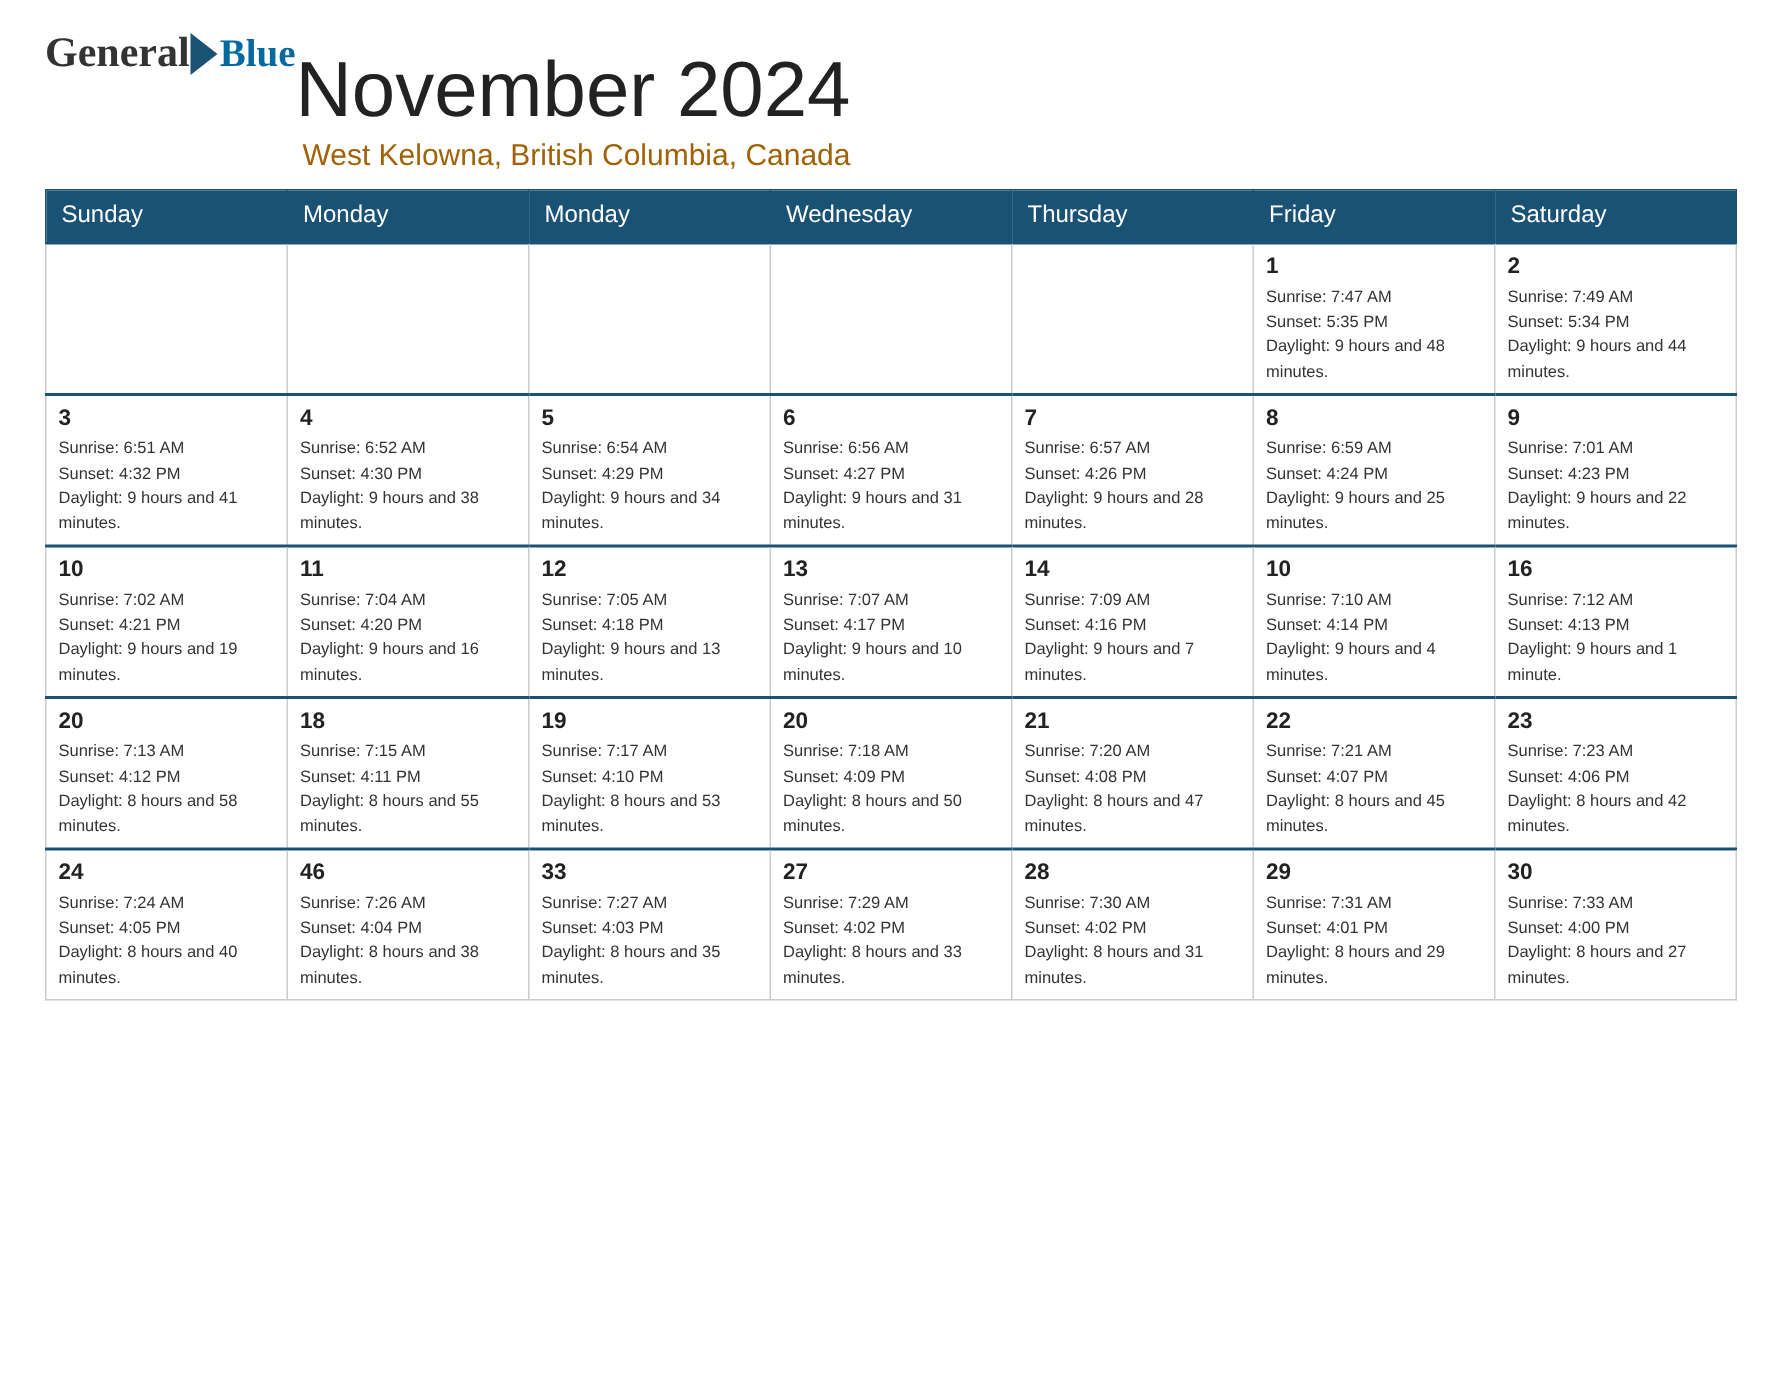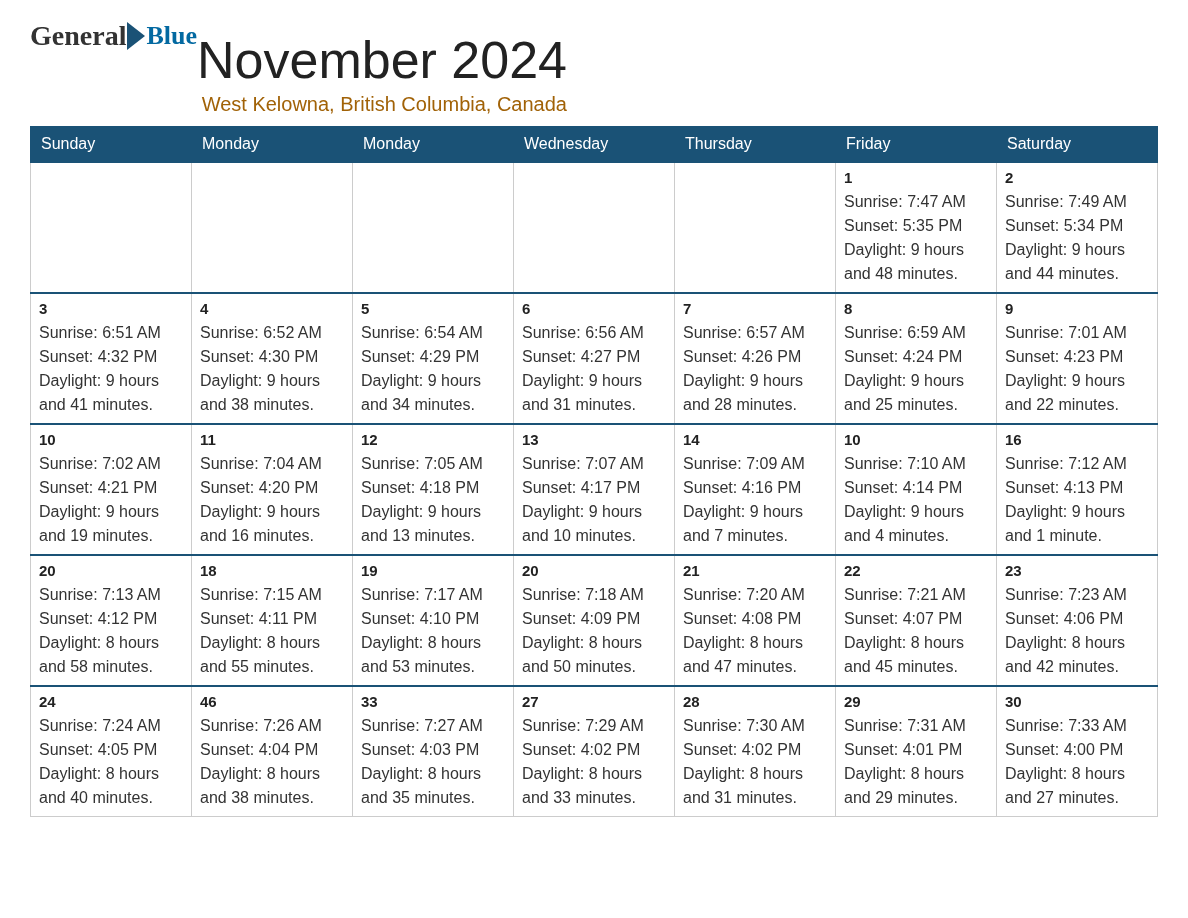--- a/index.html
+++ b/index.html
@@ -65,21 +65,21 @@
     .calendar tbody tr td {
       border-top: 2px solid #1a5276;
     }
     .day-number {
       font-size: 15px;
       font-weight: bold;
       margin-bottom: 4px;
       color: #222;
     }
     .day-info {
-      font-size: 16px;
+      font-size: 11px;
       color: #333;
       line-height: 1.5;
     }
     .empty-cell {
       background: #f9f9f9;
     }
     
     .logo-wrapper {
       display: flex;
       align-items: center;

